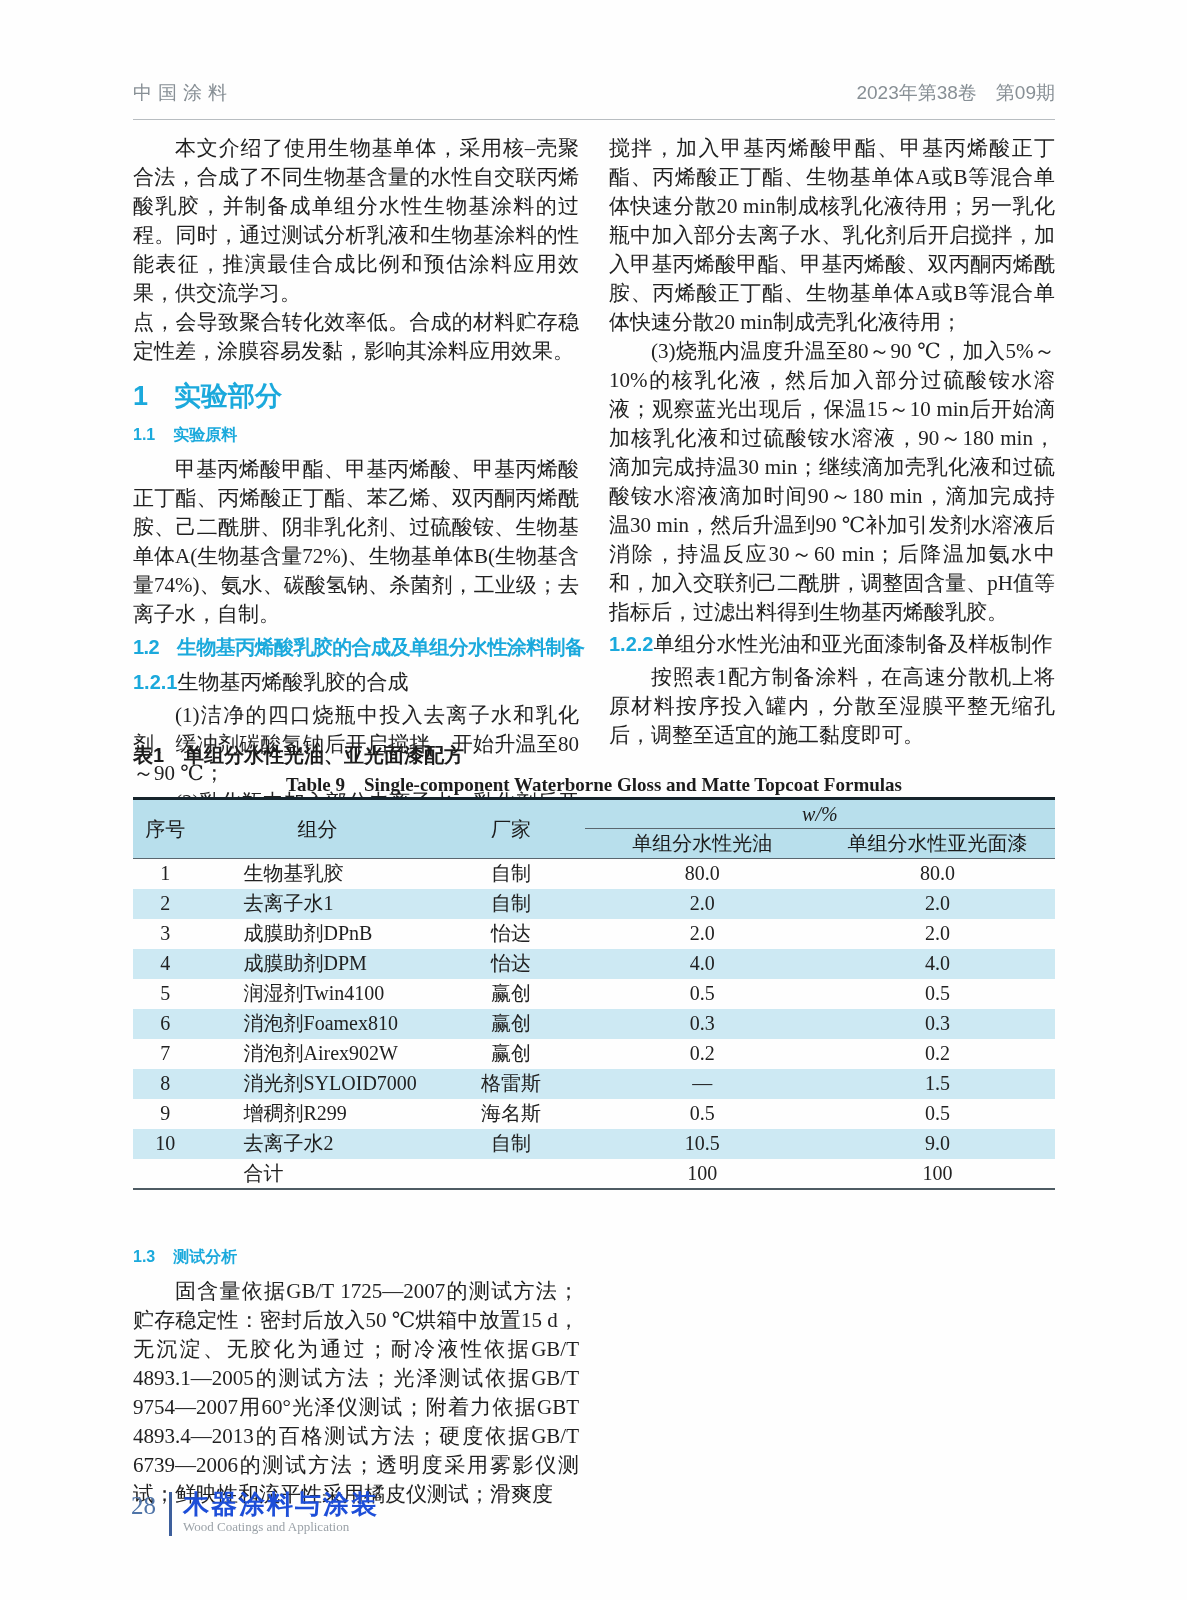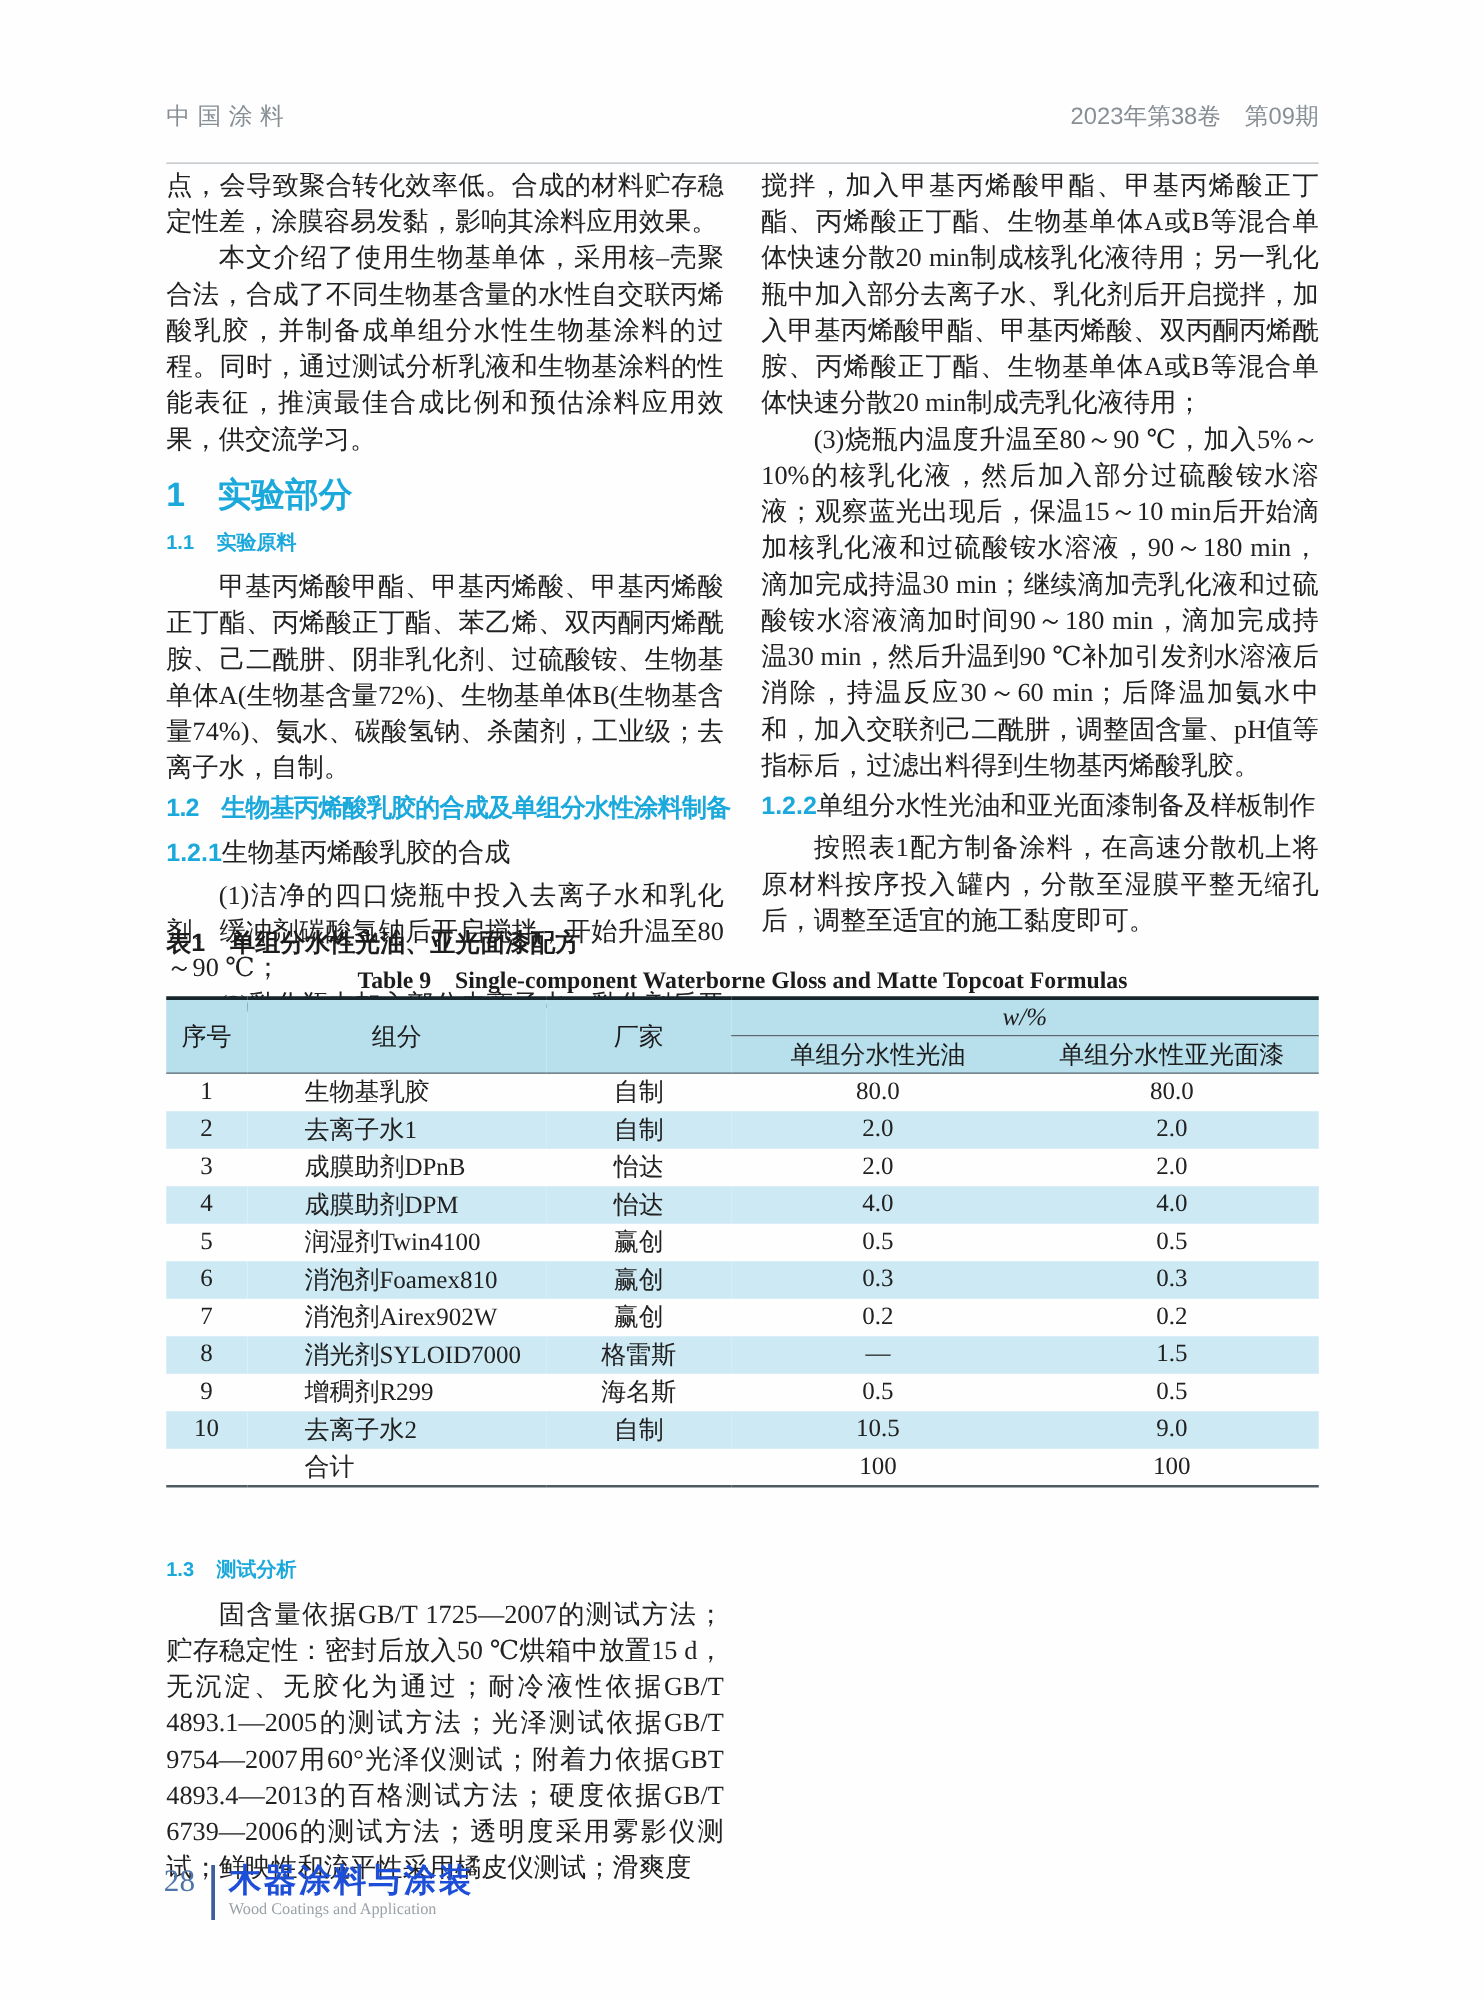--- a/index.html
+++ b/index.html
@@ -12,21 +12,21 @@
   *{box-sizing:border-box;}
   html,body{margin:0;padding:0;background:#ffffff;}
   .page{
     position:relative;width:1187px;height:1600px;background:#fefefe;overflow:hidden;
     font-family:"Liberation Serif","DejaVu Serif",serif;color:var(--ink);
   }
   
   .pg-header{
     position:absolute;left:133px;top:80px;width:922px;
     display:flex;justify-content:space-between;align-items:flex-end;
-    padding-bottom:24px;border-bottom:1px solid #b8bdc1;
+    padding-bottom:13px;border-bottom:1px solid #b8bdc1;
     font-family:"Liberation Sans",sans-serif;font-size:19px;color:var(--gray);
   }
   .journal-name{letter-spacing:6px;}
   
   .top-cols{position:absolute;left:133px;top:134px;width:922px;display:flex;gap:30px;}
   .bottom-cols{position:absolute;left:133px;top:1238px;width:922px;display:flex;gap:30px;}
   .col{width:446px;}
   p.body{margin:0;font-size:21px;line-height:29px;text-align:justify;color:var(--ink);}
   p.ind{text-indent:2em;}
   h1.sec{margin:14px 0 9px;font-family:"Liberation Sans",sans-serif;font-weight:bold;
@@ -69,22 +69,22 @@
 
 <div class="page">
 
   <div class="pg-header">
     <span class="journal-name">中国涂料</span>
     <span class="issue-info">2023年第38卷　第09期</span>
   </div>
 
   <div class="top-cols">
     <div class="col">
+      <p class="body ind">本文介绍了使用生物基单体，采用核–壳聚合法，合成了不同生物基含量的水性自交联丙烯酸乳胶，并制备成单组分水性生物基涂料的过程。同时，通过测试分析乳液和生物基涂料的性能表征，推演最佳合成比例和预估涂料应用效果，供交流学习。</p>
       <p class="body">点，会导致聚合转化效率低。合成的材料贮存稳定性差，涂膜容易发黏，影响其涂料应用效果。</p>
-      <p class="body ind">本文介绍了使用生物基单体，采用核–壳聚合法，合成了不同生物基含量的水性自交联丙烯酸乳胶，并制备成单组分水性生物基涂料的过程。同时，通过测试分析乳液和生物基涂料的性能表征，推演最佳合成比例和预估涂料应用效果，供交流学习。</p>
       <h1 class="sec">
         <span class="num">1</span><span>实验部分</span>
       </h1>
       <h2 class="sub">
         <span class="num">1.1</span><span>实验原料</span>
       </h2>
       <p class="body ind">甲基丙烯酸甲酯、甲基丙烯酸、甲基丙烯酸正丁酯、丙烯酸正丁酯、苯乙烯、双丙酮丙烯酰胺、己二酰肼、阴非乳化剂、过硫酸铵、生物基单体A(生物基含量72%)、生物基单体B(生物基含量74%)、氨水、碳酸氢钠、杀菌剂，工业级；去离子水，自制。</p>
       <h2 class="sub long">
         <span class="num">1.2</span><span>生物基丙烯酸乳胶的合成及单组分水性涂料制备</span>
       </h2>

